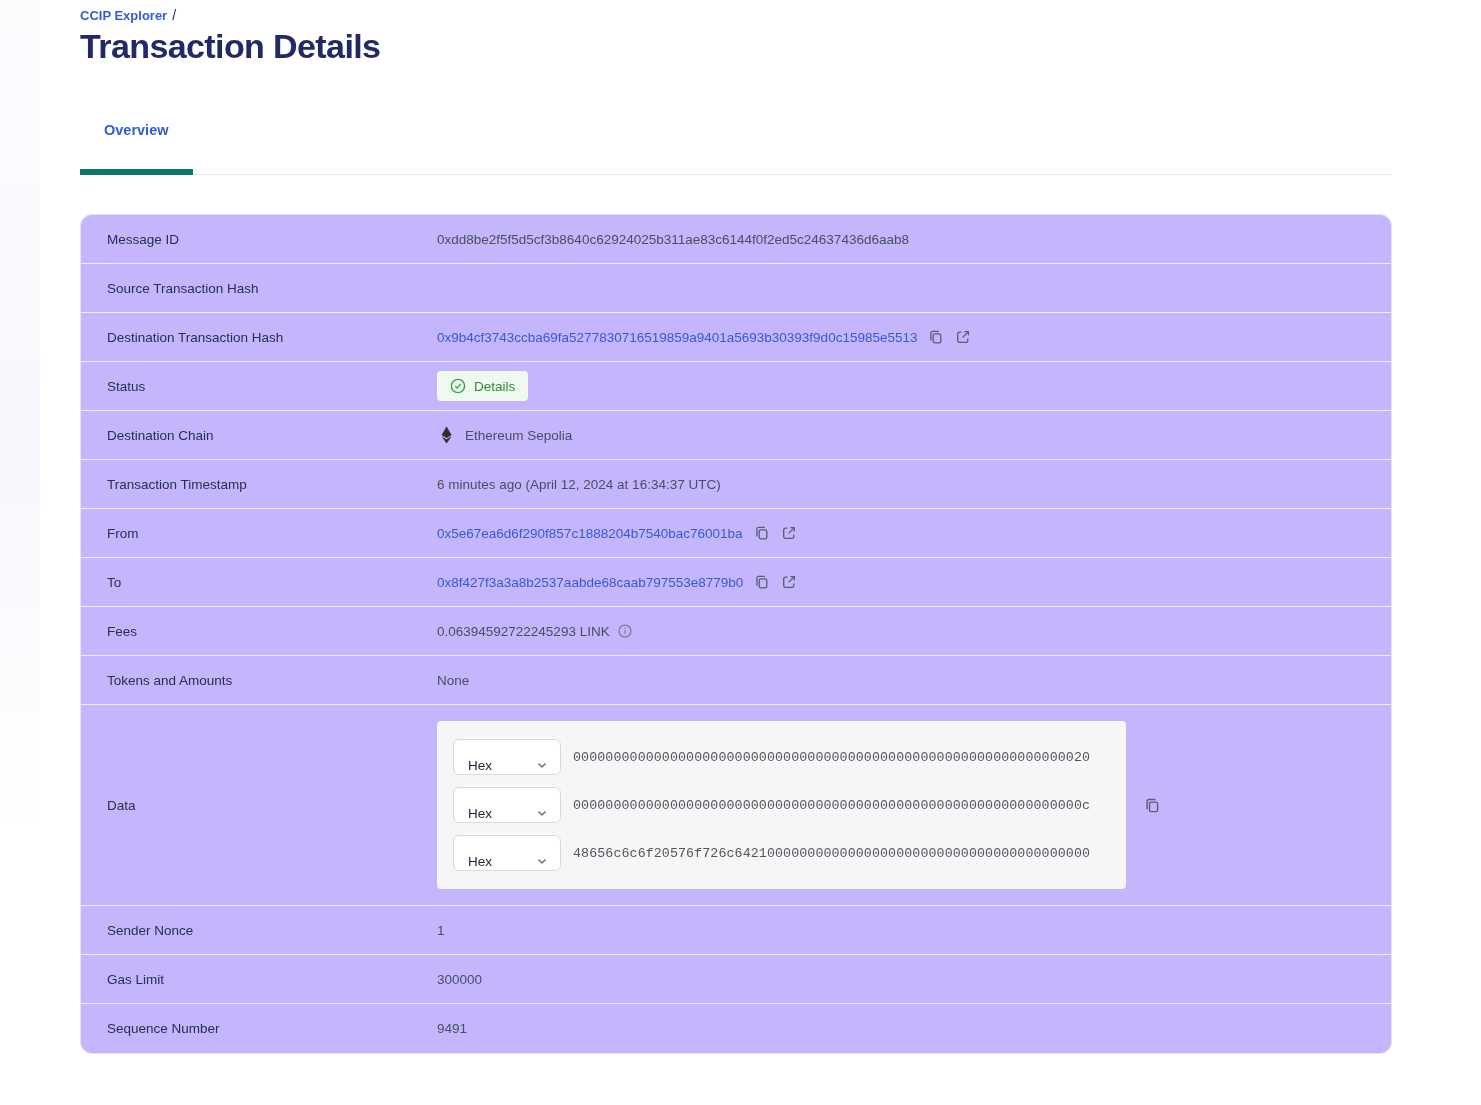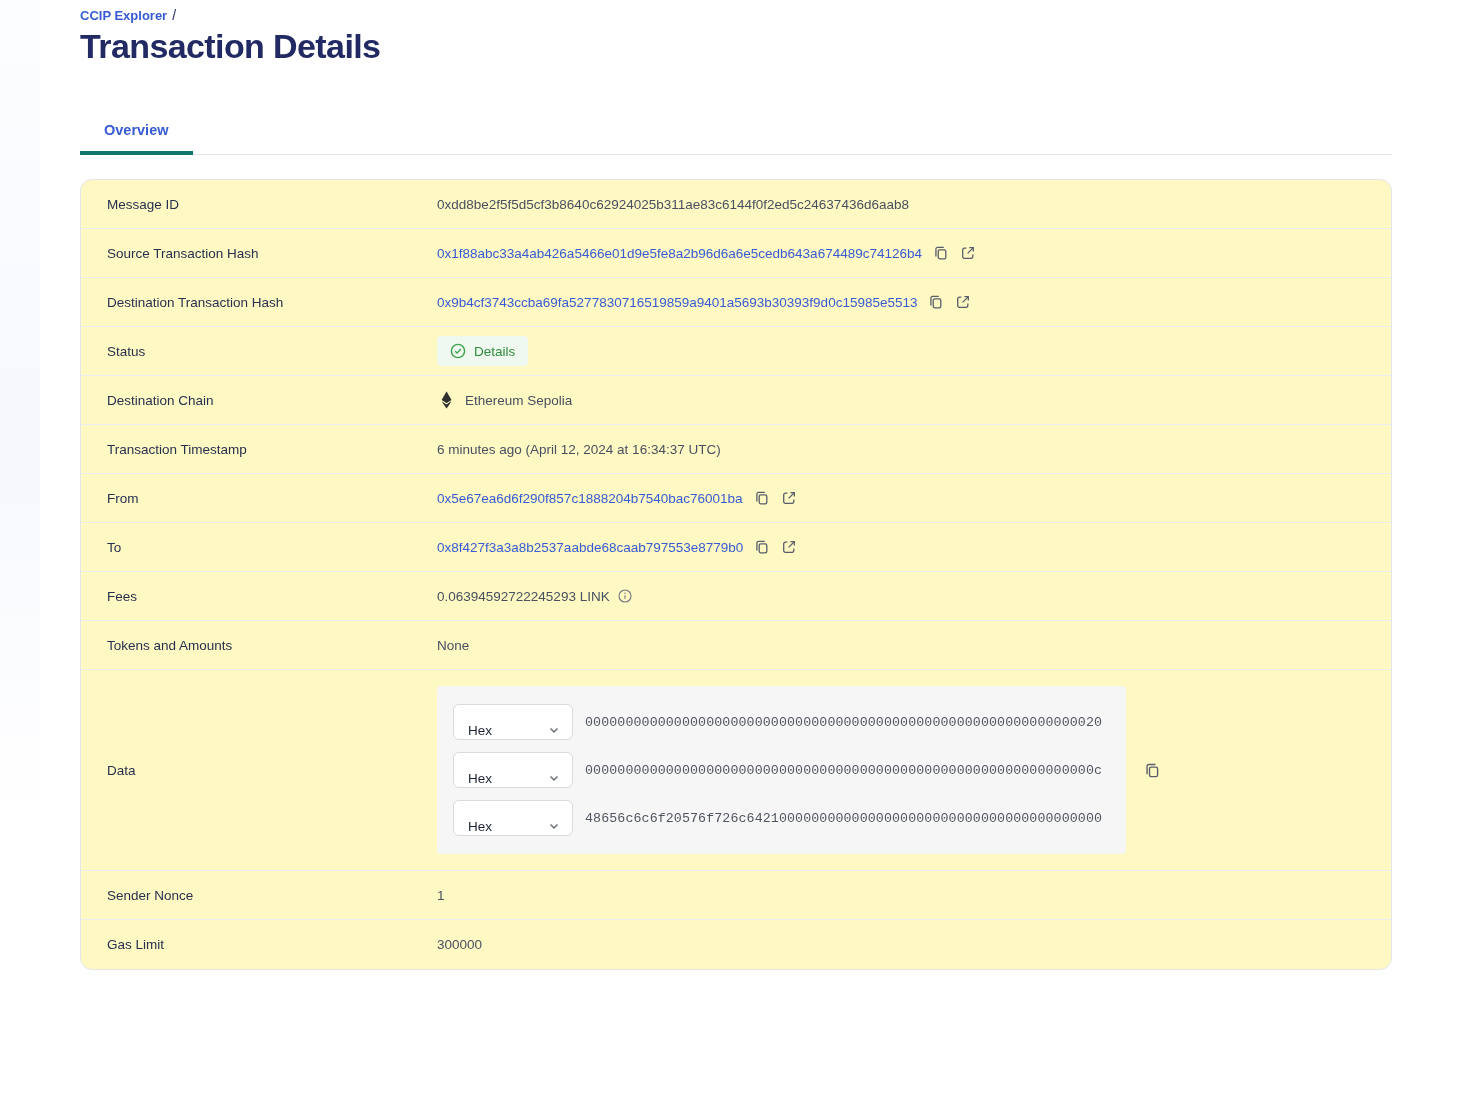--- a/index.html
+++ b/index.html
@@ -19,27 +19,27 @@
   .breadcrumb a { color: #375bd2; text-decoration: none; cursor: pointer; }
   .breadcrumb .sep { color: #222a63; font-weight: 400; margin-left: 5px; font-size: 14px; }
   h1.page-title {
     margin-top: 4px; font-size: 34px; font-weight: 700; color: #222a63;
     letter-spacing: -0.6px;
   }
 
   
   .tabs { margin-top: 46px; border-bottom: 1px solid #e4e6e9; }
   .tab {
-    display: inline-block; padding: 10px 24px 13px 24px;
+    display: inline-block; padding: 10px 24px 31px 24px;
     font-size: 14.5px; font-weight: 700; color: #375bd2;
-    border-bottom: 4px solid #0f766e; margin-bottom: -1px; cursor: pointer;
-  }
-
-  
-  .card { margin-top: 24px; border: 1px solid #e3e5e9; border-radius: 12px; background: #fef9c3; overflow: hidden; }
+    border-bottom: 6px solid #0f766e; margin-bottom: -1px; cursor: pointer;
+  }
+
+  
+  .card { margin-top: 39px; border: 1px solid #e3e5e9; border-radius: 12px; background: #c4b5fd; overflow: hidden; }
   .row { display: flex; align-items: center; min-height: 49px; border-bottom: 1px solid #edeef1; padding: 9px 0; }
   .row:last-child { border-bottom: none; }
   .row-label { width: 356px; flex: none; padding-left: 26px; font-size: 13.5px; font-weight: 500; color: #27304f; }
   .row-value { font-size: 13.5px; color: #485060; display: flex; align-items: center; }
 
   .hash-link { color: #375bd2; text-decoration: none; font-weight: 500; cursor: pointer; }
   .icon-btn {
     background: none; border: none; padding: 0; margin-left: 11px;
     color: #585e6a; cursor: pointer; display: inline-flex; align-items: center;
   }
@@ -57,21 +57,21 @@
   .chain svg { display: block; }
 
   .info-icon { margin-left: 8px; color: #707683; display: inline-flex; }
 
   
   .row-data { padding: 16px 0; align-items: center; }
   .data-panel { background: #f6f6f7; border-radius: 4px; padding: 18px 16px; width: 689px; }
   .data-line { display: flex; align-items: center; margin-bottom: 12px; }
   .data-line:last-child { margin-bottom: 0; }
   .hex-select {
-    width: 120px; height: 36px; background: #ffffff;
+    width: 108px; height: 36px; background: #ffffff;
     border: 1px solid #d8dade; border-radius: 6px;
     display: flex; align-items: center; justify-content: space-between;
     padding: 16px 12px 0 14px; margin-right: 12px; flex: none;
     font-size: 13.5px; font-weight: 500; color: #1d2436; cursor: pointer;
   }
   .hex-select .chev { color: #6a7079; display: inline-flex; }
   .hex-text {
     font-family: Liberation Mono, monospace;
     font-size: 13.3px; color: #50565f; white-space: nowrap; letter-spacing: 0.1px;
   }
@@ -96,36 +96,20 @@
 
   <div class="card">
 
     <div class="row">
       <div class="row-label">Message ID</div>
       <div class="row-value">0xdd8be2f5f5d5cf3b8640c62924025b311ae83c6144f0f2ed5c24637436d6aab8</div>
     </div>
 
     <div class="row">
       <div class="row-label">Source Transaction Hash</div>
-      <div class="row-value">
-        <a class="hash-link">0x1f88abc33a4ab426a5466e01d9e5fe8a2b96d6a6e5cedb643a674489c74126b4</a>
-        <button class="icon-btn">
-          <svg width="16" height="16" viewBox="0 0 16 16" fill="none" stroke="currentColor" stroke-width="1.3">
-              <rect x="5.2" y="4.8" width="7.6" height="9" rx="1.6"></rect>
-              <path d="M10.8 2.4H4.6A1.7 1.7 0 0 0 2.9 4.1v7.4"></path>
-            </svg>
-        </button>
-        <button class="icon-btn">
-          <svg width="16" height="16" viewBox="0 0 16 16" fill="none" stroke="currentColor" stroke-width="1.3">
-              <path d="M6.4 3.2H4.3a1.6 1.6 0 0 0-1.6 1.6v6.9a1.6 1.6 0 0 0 1.6 1.6h6.9a1.6 1.6 0 0 0 1.6-1.6V9.6"></path>
-              <path d="M9.4 2.7h3.9v3.9"></path>
-              <path d="M13.1 2.9 7.6 8.4"></path>
-            </svg>
-        </button>
-      </div>
     </div>
 
     <div class="row">
       <div class="row-label">Destination Transaction Hash</div>
       <div class="row-value">
         <a class="hash-link">0x9b4cf3743ccba69fa5277830716519859a9401a5693b30393f9d0c15985e5513</a>
         <button class="icon-btn">
           <svg width="16" height="16" viewBox="0 0 16 16" fill="none" stroke="currentColor" stroke-width="1.3">
               <rect x="5.2" y="4.8" width="7.6" height="9" rx="1.6"></rect>
               <path d="M10.8 2.4H4.6A1.7 1.7 0 0 0 2.9 4.1v7.4"></path>
@@ -292,15 +276,19 @@
     <div class="row">
       <div class="row-label">Sender Nonce</div>
       <div class="row-value">1</div>
     </div>
 
     <div class="row">
       <div class="row-label">Gas Limit</div>
       <div class="row-value">300000</div>
     </div>
 
+    <div class="row">
+      <div class="row-label">Sequence Number</div>
+      <div class="row-value">9491</div>
+    </div>
 
   </div>
 </div>
 
 </body></html>

